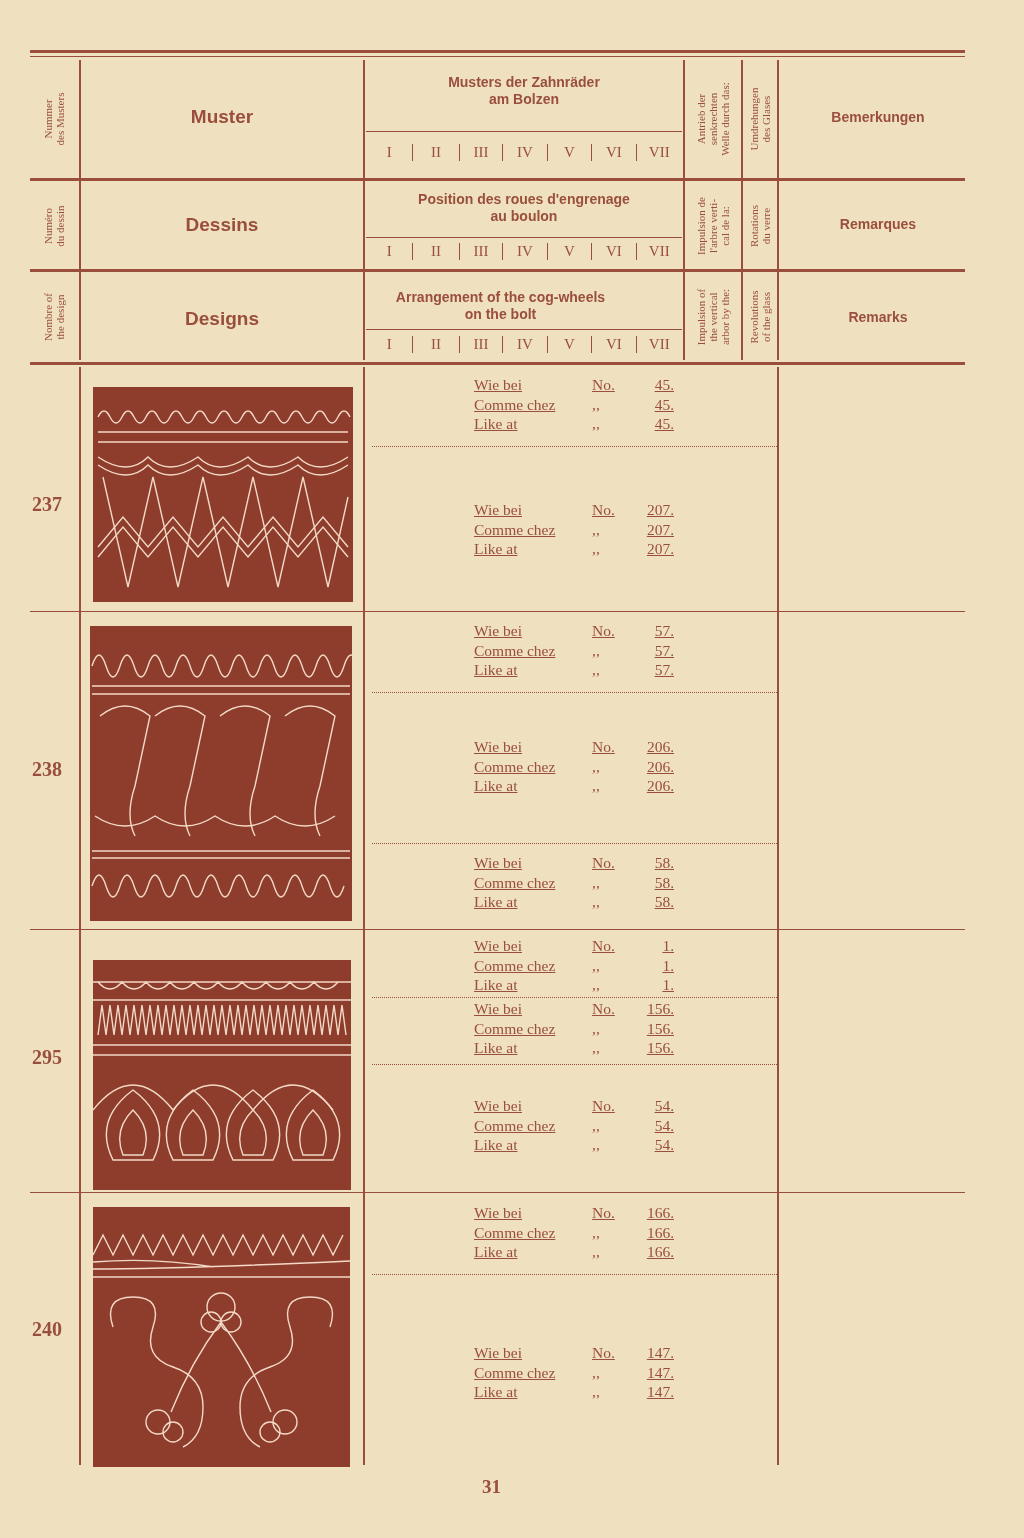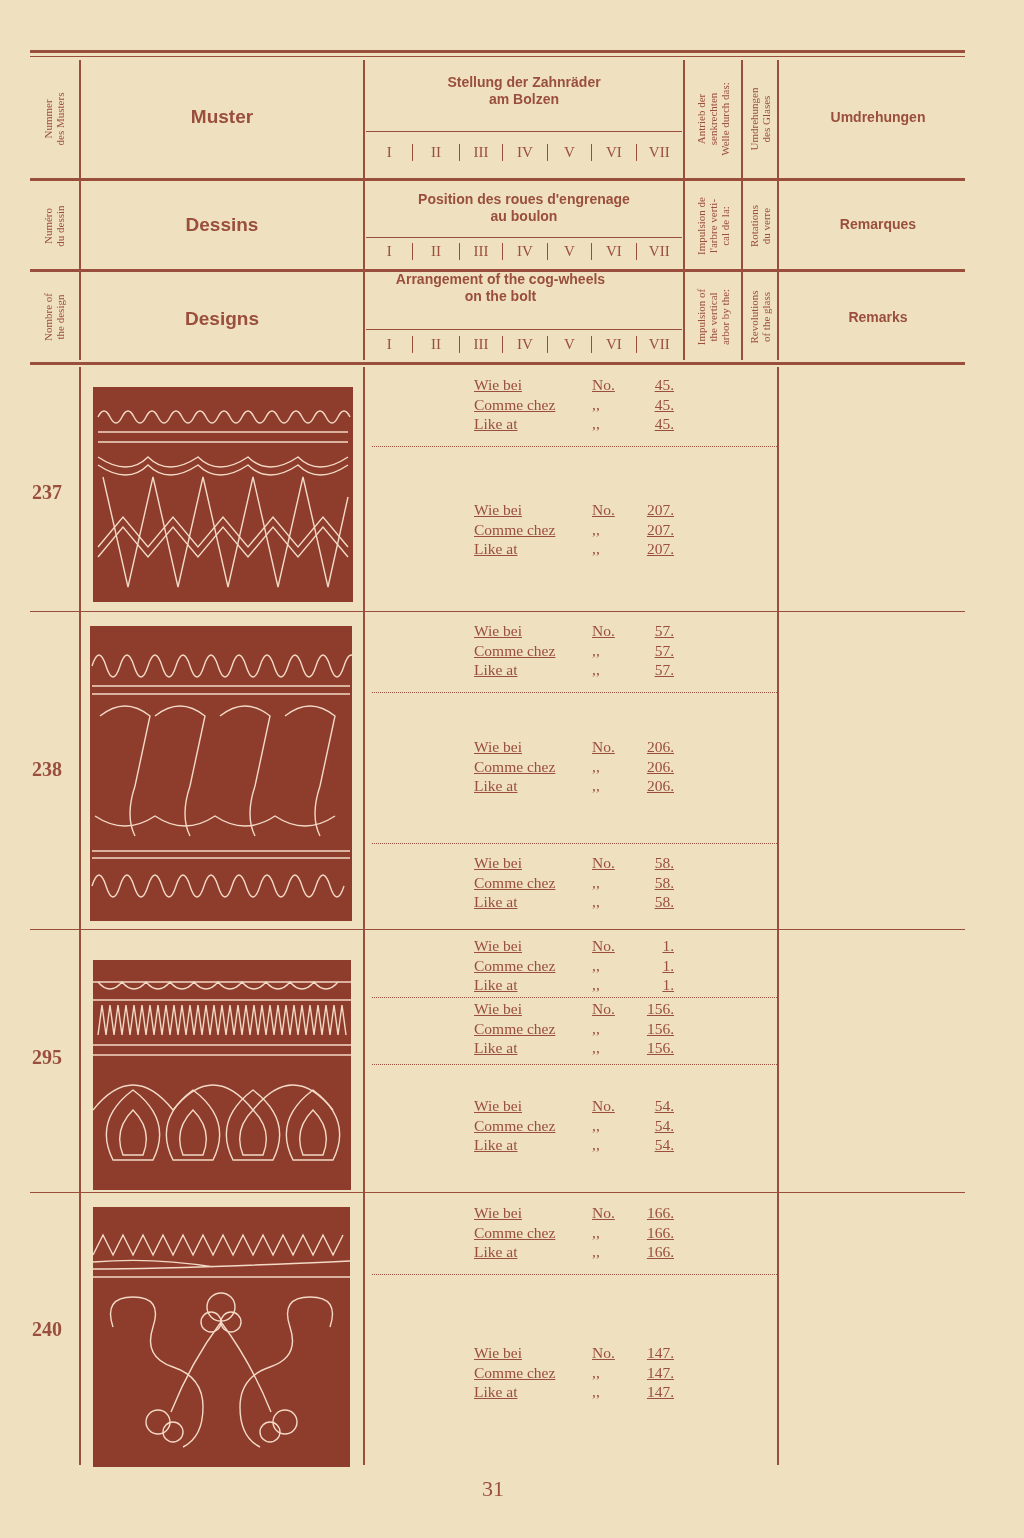--- a/index.html
+++ b/index.html
@@ -18,21 +18,21 @@
   .roman div { text-align:center; font-size:15px; border-right:1px solid #9a4e3c; }
   .roman div:last-child { border-right:none; }
   .ref { position:absolute; font-size:15.5px; line-height:19.5px;text-decoration:underline; }
   .ref .row { display:flex; }
   .ref .lbl { width:118px; }
   .ref .no { width:42px; }
   .ref .num { width:40px; text-align:right; }
   .rownum { position:absolute; font-size:20px; font-weight:bold; }
   .design { position:absolute; background:#8e3d2c; overflow:hidden; }
   .design svg { width:100%; height:100%; display:block; }
-  .pagenum { position:absolute; font-size:22px; font-weight:normal; }
+  .pagenum { position:absolute; font-size:19px; font-weight:bold; }
 </style>
 </head>
 <body>
 
 <div class="hl" style="left:30px;top:50px;width:935px;height:3px;"></div>
 <div class="hl" style="left:30px;top:56px;width:935px;height:1px;"></div>
 
 <div class="hl" style="left:30px;top:178px;width:935px;height:3px;"></div>
 <div class="hl" style="left:30px;top:269px;width:935px;height:3px;"></div>
 <div class="hl" style="left:30px;top:362px;width:935px;height:3px;"></div>
@@ -41,42 +41,42 @@
 <div class="vl" style="left:363px;top:60px;height:300px;"></div>
 <div class="vl" style="left:683px;top:60px;height:300px;"></div>
 <div class="vl" style="left:741px;top:60px;height:300px;"></div>
 <div class="vl" style="left:777px;top:60px;height:300px;"></div>
 
 <div class="rot" style="left:30px;top:60px;width:48px;height:118px;">
     <span>Nummer
 des Musters</span>
   </div>
 <div class="big sans" style="left:82px;top:106px;width:280px;">Muster</div>
-<div class="hdr-title sans" style="left:366px;top:74px;width:316px;white-space:pre;">Stellung der Zahnräder
+<div class="hdr-title sans" style="left:366px;top:74px;width:316px;white-space:pre;">Musters der Zahnräder
 am Bolzen</div>
 <div class="hl" style="left:366px;top:131px;width:316px;height:1px;"></div>
 <div class="roman" style="left:366px;top:144px;width:316px;">
   <div style="width:47px">I</div>
   <div style="width:46px">II</div>
   <div style="width:43px">III</div>
   <div style="width:44px">IV</div>
   <div style="width:44px">V</div>
   <div style="width:44px">VI</div>
   <div style="width:46px">VII</div>
 </div>
 <div class="rot" style="left:685px;top:60px;width:56px;height:118px;">
     <span>Antrieb der
 senkrechten
 Welle durch das:</span>
   </div>
 <div class="rot" style="left:743px;top:60px;width:34px;height:118px;">
     <span>Umdrehungen
 des Glases</span>
   </div>
-<div class="rem sans" style="left:780px;top:109px;width:196px;">Umdrehungen</div>
+<div class="rem sans" style="left:780px;top:109px;width:196px;">Bemerkungen</div>
 
 <div class="rot" style="left:30px;top:182px;width:48px;height:87px;">
     <span>Numéro
 du dessin</span>
   </div>
 <div class="big sans" style="left:82px;top:214px;width:280px;">Dessins</div>
 <div class="hdr-title sans" style="left:366px;top:191px;width:316px;white-space:pre;">Position des roues d'engrenage
 au boulon</div>
 <div class="hl" style="left:366px;top:237px;width:316px;height:1px;"></div>
 <div class="roman" style="left:366px;top:243px;width:316px;">
@@ -97,21 +97,21 @@
     <span>Rotations
 du verre</span>
   </div>
 <div class="rem sans" style="left:780px;top:216px;width:196px;">Remarques</div>
 
 <div class="rot" style="left:30px;top:273px;width:48px;height:88px;">
     <span>Nombre of
 the design</span>
   </div>
 <div class="big sans" style="left:82px;top:308px;width:280px;">Designs</div>
-<div class="hdr-title sans" style="left:366px;top:271px;width:269px;white-space:pre;">Arrangement of the cog-wheels
+<div class="hdr-title sans" style="left:366px;top:289px;width:269px;white-space:pre;">Arrangement of the cog-wheels
 on the bolt</div>
 <div class="hl" style="left:366px;top:329px;width:316px;height:1px;"></div>
 <div class="roman" style="left:366px;top:336px;width:316px;">
   <div style="width:47px">I</div>
   <div style="width:46px">II</div>
   <div style="width:43px">III</div>
   <div style="width:44px">IV</div>
   <div style="width:44px">V</div>
   <div style="width:44px">VI</div>
   <div style="width:46px">VII</div>
@@ -135,21 +135,21 @@
 <div class="hl" style="left:30px;top:929px;width:935px;height:1px;"></div>
 <div class="hl" style="left:30px;top:1192px;width:935px;height:1px;"></div>
 
 <div class="dot" style="left:372px;top:446px;width:405px;"></div>
 <div class="dot" style="left:372px;top:692px;width:405px;"></div>
 <div class="dot" style="left:372px;top:843px;width:405px;"></div>
 <div class="dot" style="left:372px;top:997px;width:405px;"></div>
 <div class="dot" style="left:372px;top:1064px;width:405px;"></div>
 <div class="dot" style="left:372px;top:1274px;width:405px;"></div>
 
-<div class="rownum" style="left:32px;top:481px;">237</div>
+<div class="rownum" style="left:32px;top:493px;">237</div>
 <div class="rownum" style="left:32px;top:758px;">238</div>
 <div class="rownum" style="left:32px;top:1046px;">295</div>
 <div class="rownum" style="left:32px;top:1318px;">240</div>
 
 <div class="design" style="left:93px;top:387px;width:260px;height:215px;">
   <svg viewBox="0 0 260 215" fill="none" stroke="#f3d9c6" stroke-width="1.4">
     <g>
       <path d="M5 30 q6 -12 12 0 q6 12 12 0 q6 -12 12 0 q6 12 12 0 q6 -12 12 0 q6 12 12 0 q6 -12 12 0 q6 12 12 0 q6 -12 12 0 q6 12 12 0 q6 -12 12 0 q6 12 12 0 q6 -12 12 0 q6 12 12 0 q6 -12 12 0 q6 12 12 0 q6 -12 12 0 q6 12 12 0 q6 -12 12 0 q6 12 12 0 q6 -12 12 0"></path>
       <line x1="5" y1="45" x2="255" y2="45"></line>
         <line x1="5" y1="55" x2="255" y2="55"></line>

